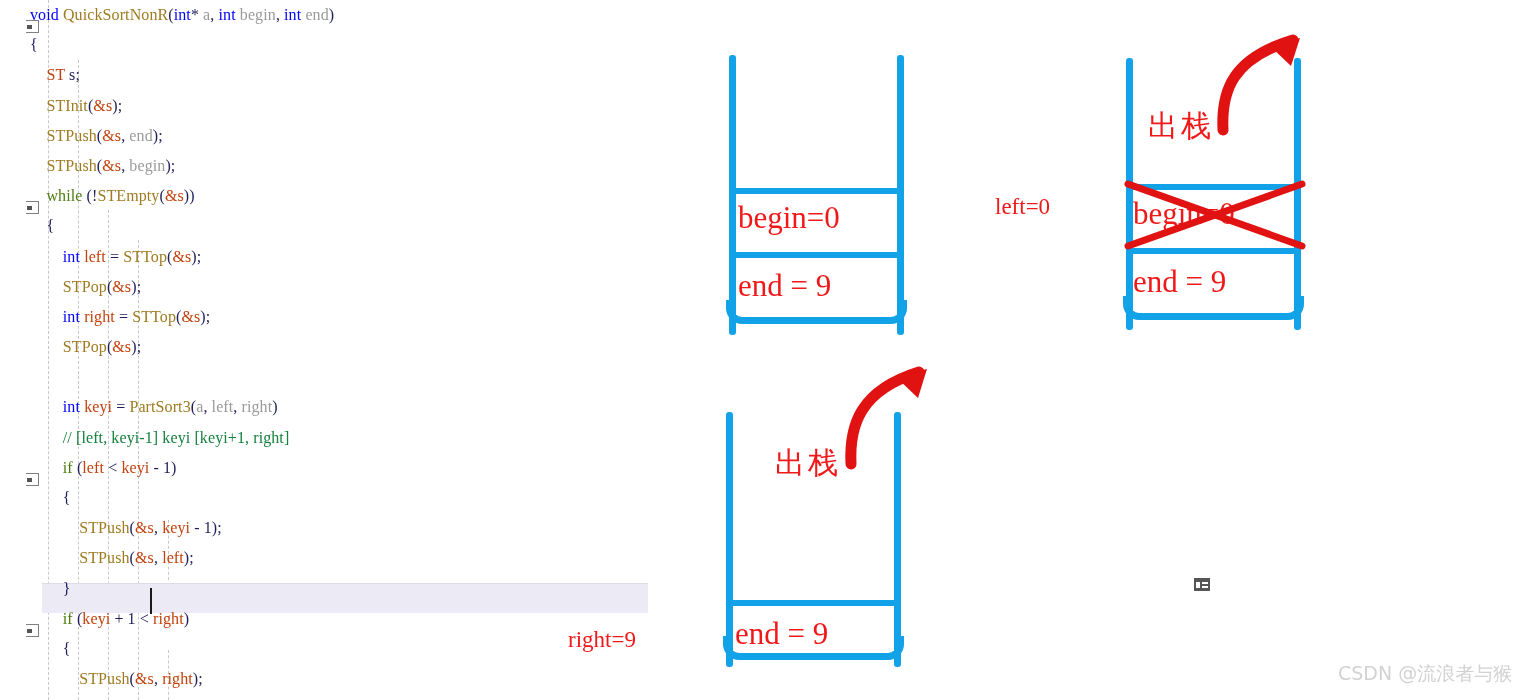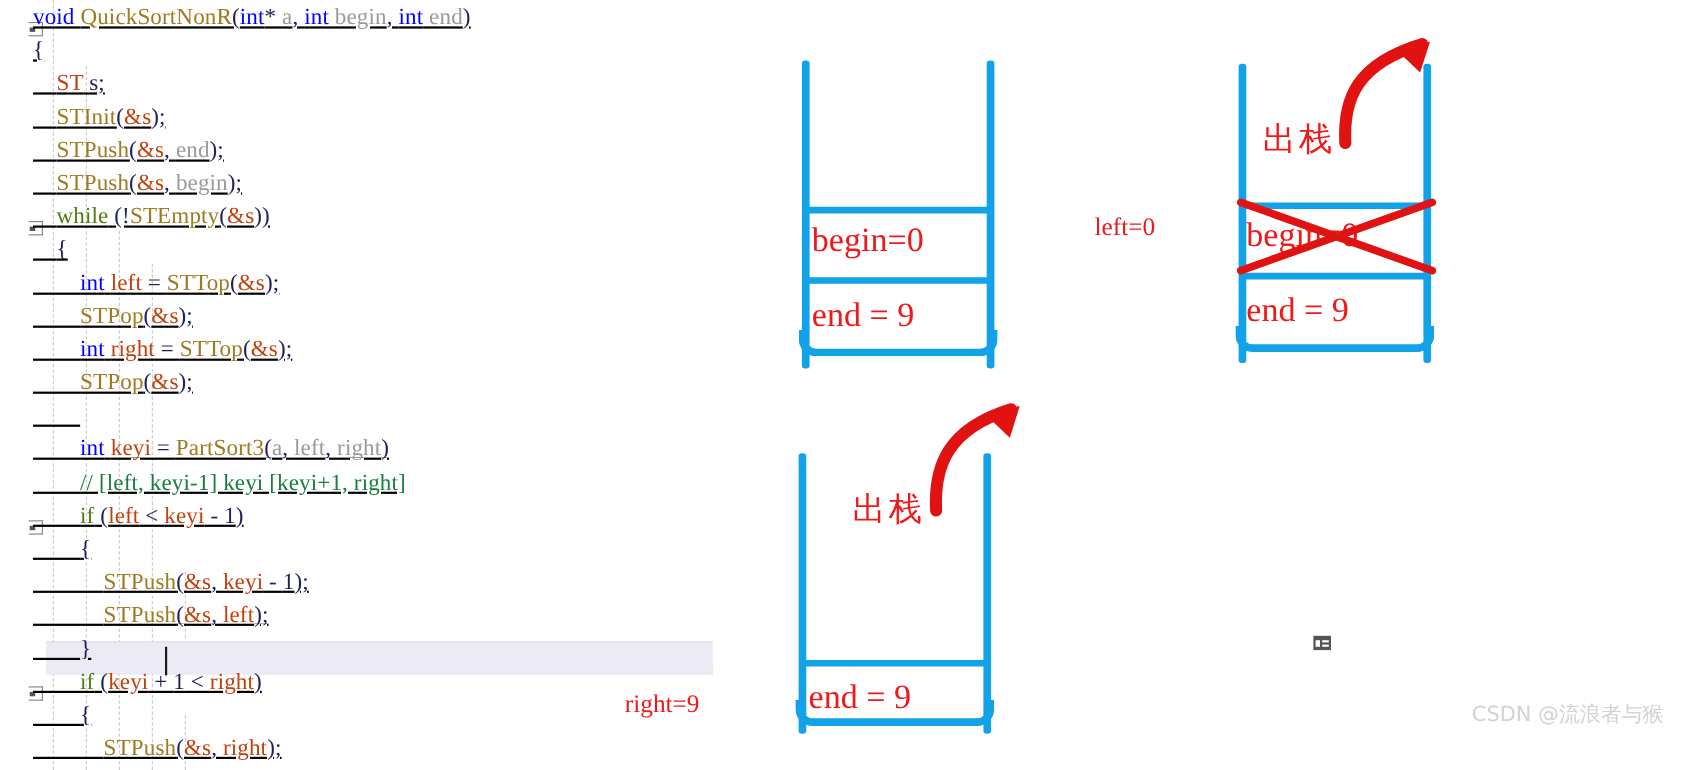--- a/index.html
+++ b/index.html
@@ -28,25 +28,24 @@
     box-sizing:border-box;
   }
   .fold::before{
     content:"";position:absolute;left:1px;top:4px;
     width:5px;height:4px;background:#555;
   }
 
   .code{
     position:absolute;left:30px;top:0;width:680px;
     font-family:"Liberation Serif", serif;
-    font-size:21px;
+    font-size:16px;
     line-height:30.2px;
     white-space:pre;
     letter-spacing:0.1px;
-    text-decoration:underline;
   }
   .ln{position:relative;height:30.2px;}
 
   
   .guide{
     position:absolute;top:0;width:0;height:700px;
     border-left:1px dashed #c8c8c8;
   }
 
   
@@ -112,21 +111,21 @@
   }
   .panel-icon::before{
     content:"";position:absolute;left:2px;top:4px;width:4px;height:6px;background:#fff;
   }
   .panel-icon::after{
     content:"";position:absolute;left:8px;top:4px;width:6px;height:2px;
     background:#fff;box-shadow:0 4px 0 0 #fff;
   }
 
   .watermark{
-    position:absolute;left:1338px;top:636px;
+    position:absolute;left:1338px;top:661px;
     color:#d2d2d2;font-family:"DejaVu Sans", sans-serif;font-size:19px;
     white-space:pre;
   }
 </style>
 </head>
 <body>
 
 <div id="stage">
 
   <div class="editor">

